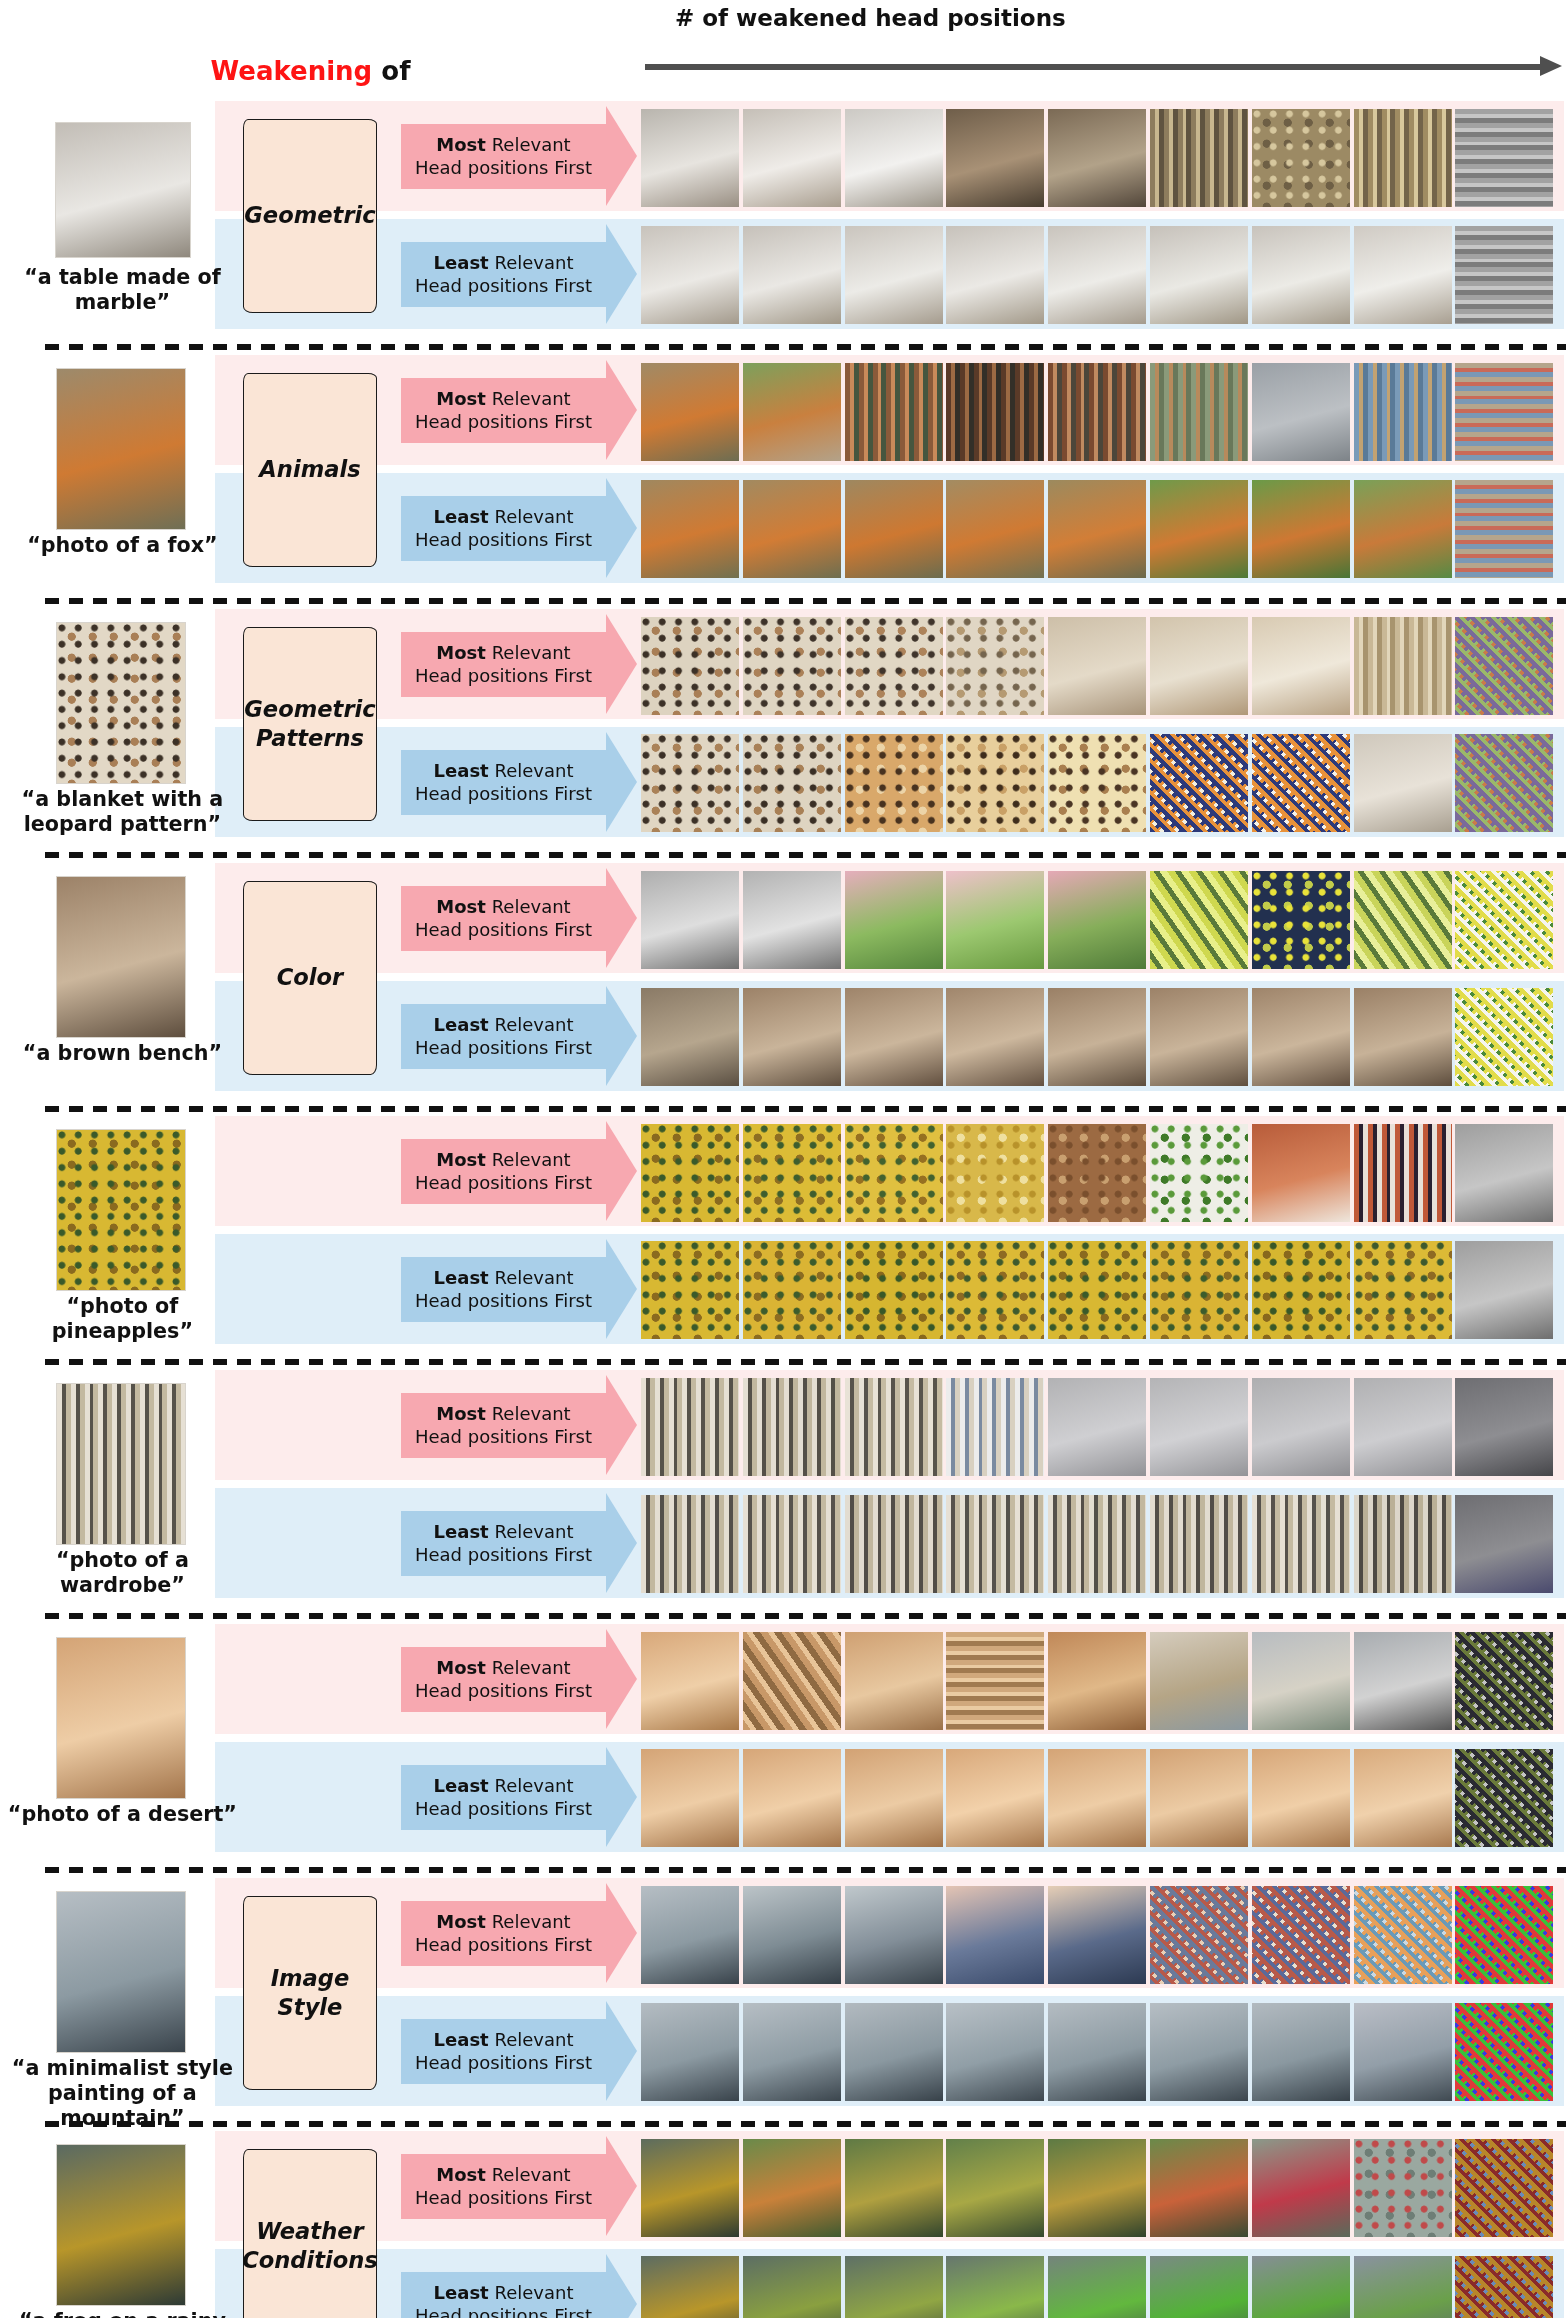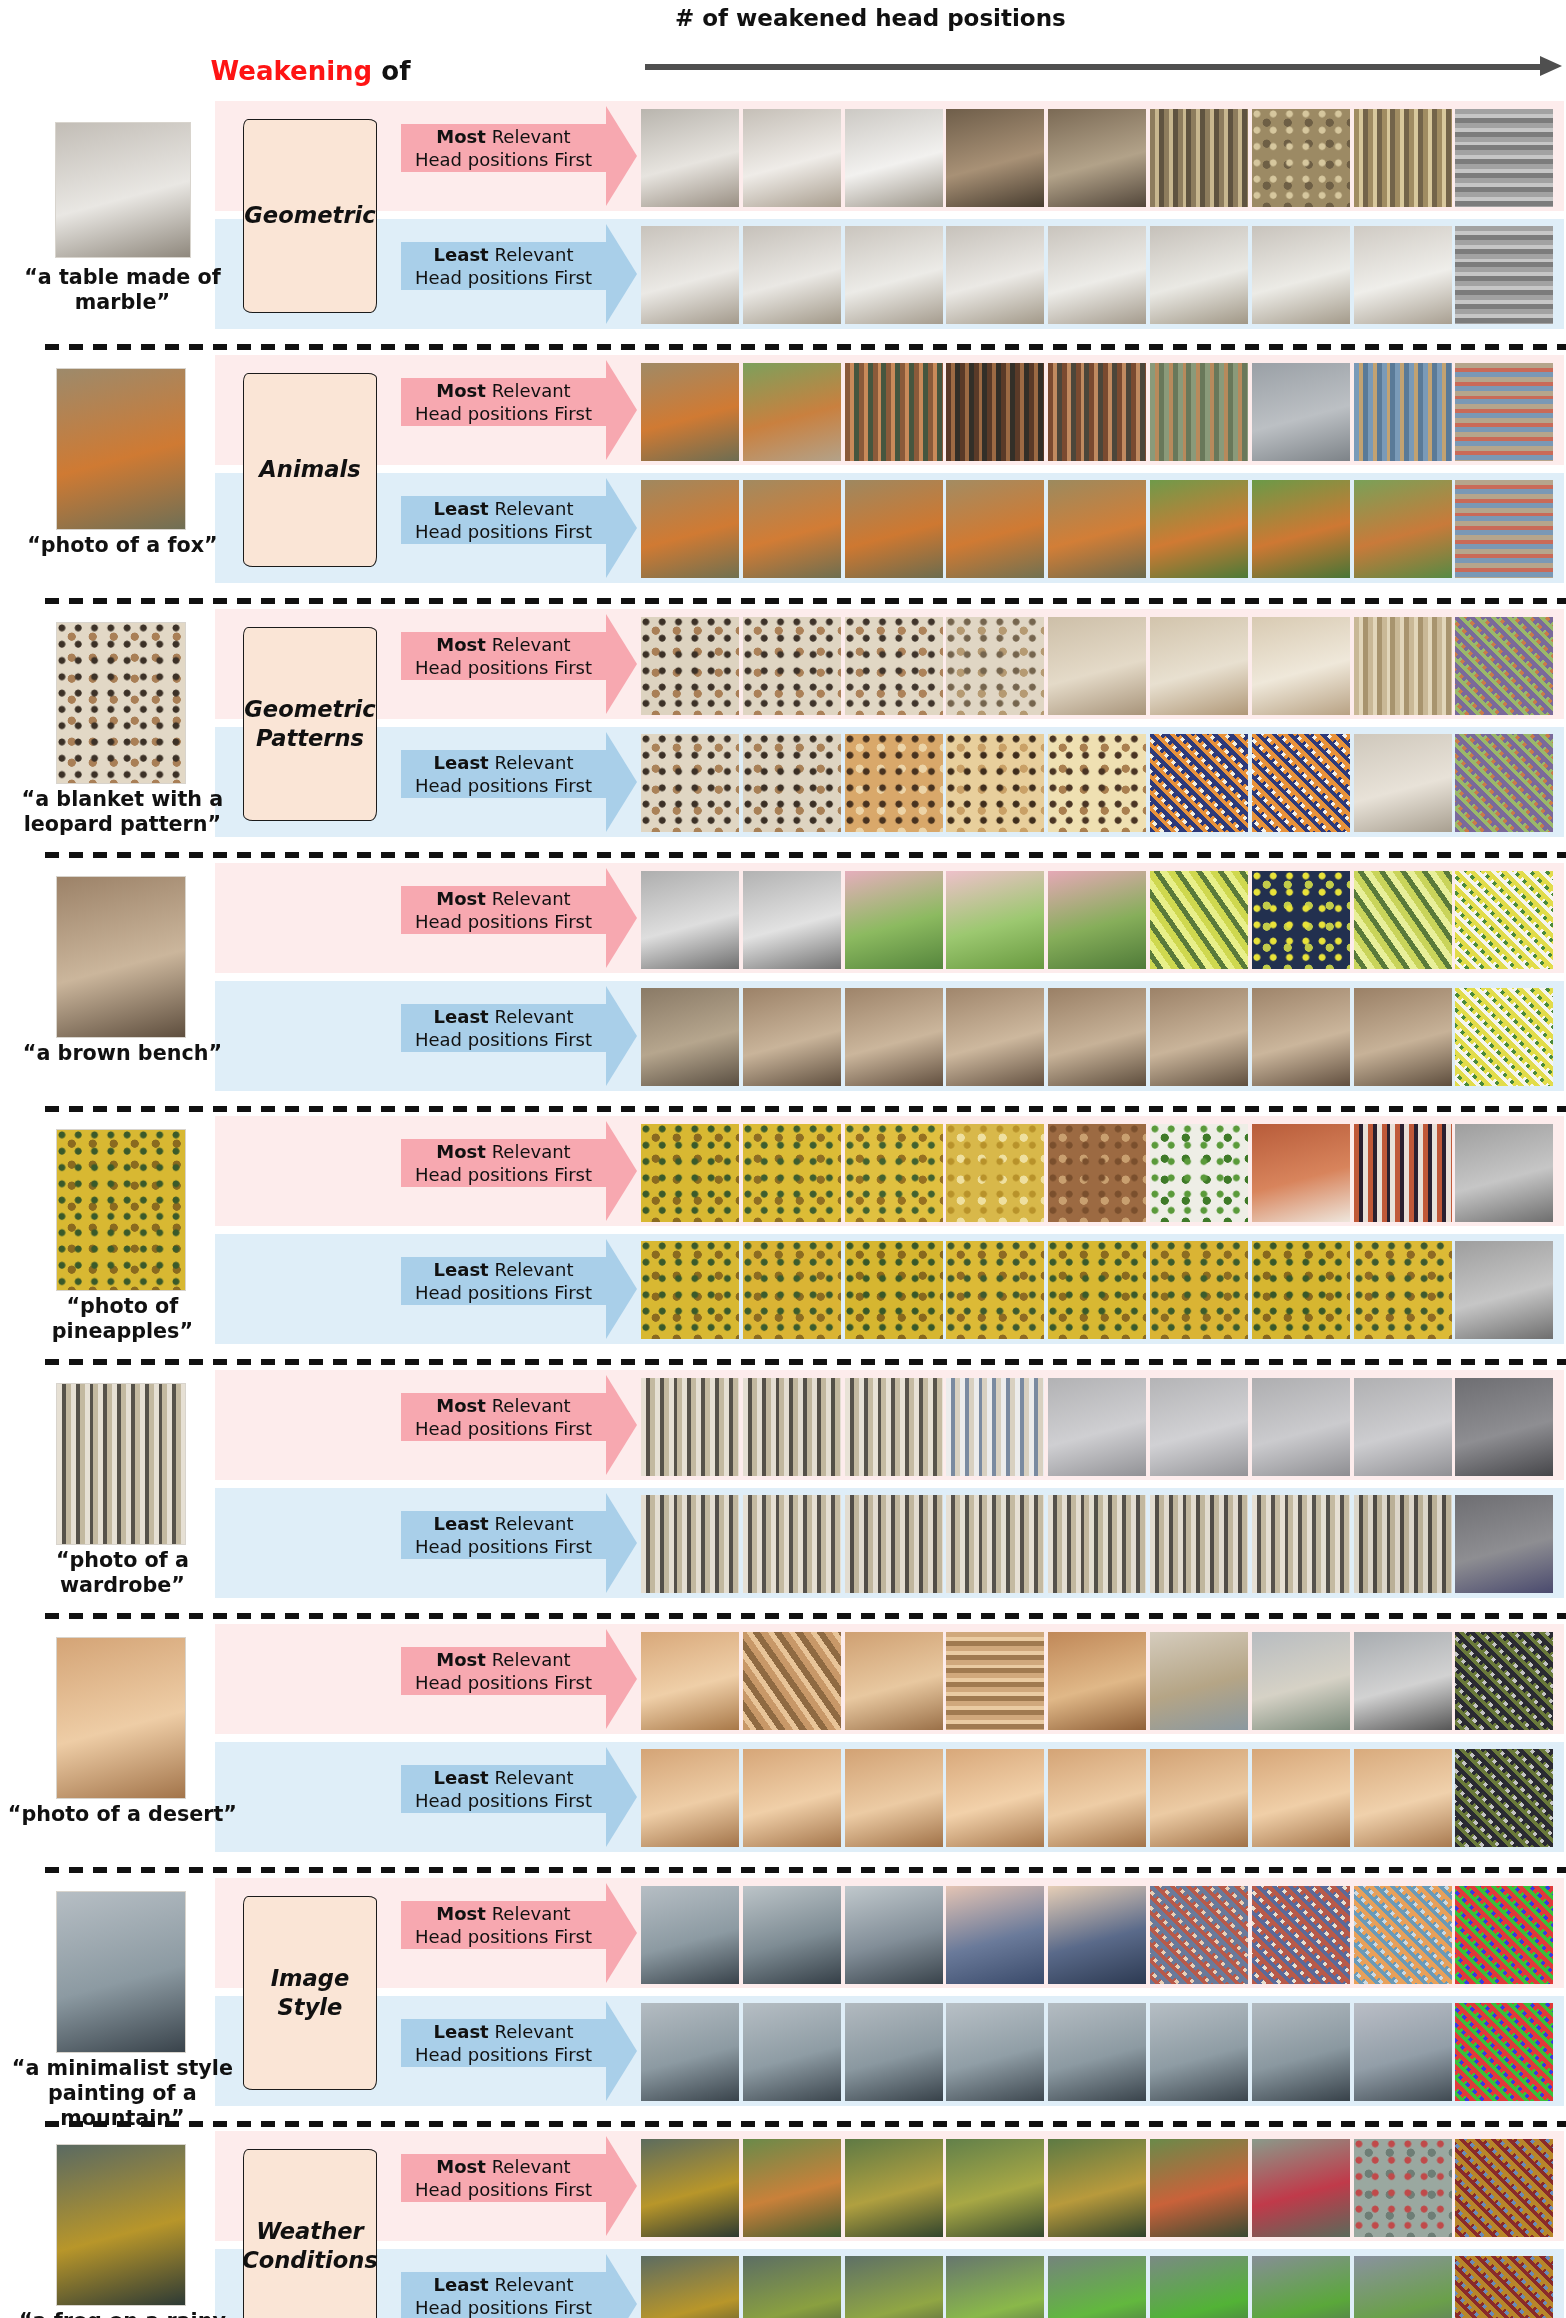--- a/index.html
+++ b/index.html
@@ -25,21 +25,21 @@
            font-size:20.7px;font-weight:700;line-height:25px;}
   .rowblock.first .caption{top:164px;}
   .catbox{position:absolute;left:243px;top:17.5px;width:134px;height:194px;box-sizing:border-box;
           background:#fae5d6;border:1.9px solid #1b1b1b;
           border-radius:5px 8.8px 6.3px 10px / 8.8px 5px 10px 6.3px;
           display:flex;align-items:center;justify-content:center;text-align:center;
           font-size:22.6px;font-style:italic;font-weight:700;line-height:29px;padding:3.8px;}
   .arrowWrap{position:absolute;left:401px;width:237px;height:100px;}
   .arrowWrap.most{top:5px;}
   .arrowWrap.least{top:123px;}
-  .arrowBody{position:absolute;left:0;top:17.5px;width:205px;height:48px;
+  .arrowBody{position:absolute;left:0;top:17.5px;width:205px;height:65px;
              display:flex;flex-direction:column;align-items:center;justify-content:center;
              font-size:18px;line-height:23px;white-space:nowrap;}
   .arrowHead{position:absolute;left:205px;top:0;width:0;height:0;
              border-top:50px solid transparent;border-bottom:50px solid transparent;}
   .cellrow{position:absolute;left:641px;display:flex;gap:3.8px;}
   .cellrow.most{top:7.5px;}
   .cellrow.least{top:125px;}
   .cell{width:98px;height:98px;}
   .sep{position:absolute;left:45px;top:243px;width:1521px;height:5.6px;
        background:repeating-linear-gradient(90deg,#111 0 13.8px,transparent 13.8px 24px);}
@@ -193,20 +193,23 @@
           <div class="cell" style="background: linear-gradient(165deg, rgb(207, 200, 188) 0%, rgb(232, 226, 216) 55%, rgb(168, 159, 144) 100%);"></div>
           <div class="cell" style="background: repeating-linear-gradient(45deg, rgb(122, 106, 154) 0px, rgb(122, 106, 154) 3.8px, rgb(154, 184, 106) 3.8px, rgb(154, 184, 106) 7.5px, rgba(0, 0, 0, 0) 7.5px, rgba(0, 0, 0, 0) 11.3px), repeating-linear-gradient(-45deg, rgb(201, 122, 74) 0px, rgb(201, 122, 74) 3.8px, rgb(154, 184, 106) 3.8px, rgb(154, 184, 106) 6.3px, rgb(122, 106, 154) 6.3px, rgb(122, 106, 154) 10px);"></div>
         </div>
         <div class="sep"></div>
       </div>
       <div class="rowblock" style="top: 863px;">
         <div class="band pink" style="background: rgb(253, 236, 236);"></div>
         <div class="band blue" style="background: rgb(223, 238, 248);"></div>
         <div class="refimg" style="background: linear-gradient(165deg, rgb(156, 130, 104) 0%, rgb(203, 182, 156) 55%, rgb(94, 78, 62) 100%);"></div>
         <div class="caption">“a brown bench”</div>
+        <div class="catbox">
+          <div class="">Color</div>
+        </div>
         <div class="arrowWrap most">
           <div class="arrowBody" style="background: rgb(247, 168, 176);">
             <div class=""><span class="bw">Most</span><span class="rw"> Relevant</span></div>
             <div class="rw">Head positions First</div>
           </div>
           <div class="arrowHead" style="border-left: 31px solid rgb(247, 168, 176);"></div>
         </div>
         <div class="cellrow most">
           <div class="cell" style="background: linear-gradient(165deg, rgb(174, 174, 174) 0%, rgb(222, 222, 222) 55%, rgb(110, 110, 110) 100%);"></div>
           <div class="cell" style="background: linear-gradient(165deg, rgb(178, 178, 178) 0%, rgb(226, 226, 226) 55%, rgb(114, 114, 114) 100%);"></div>

